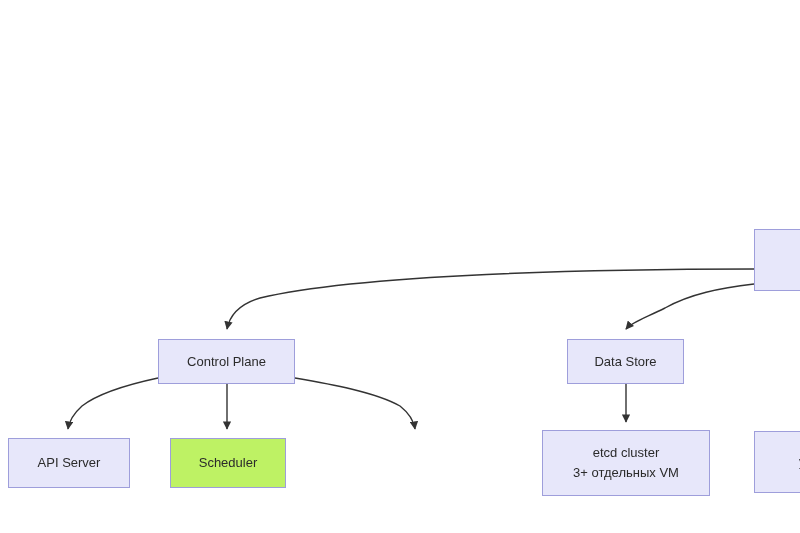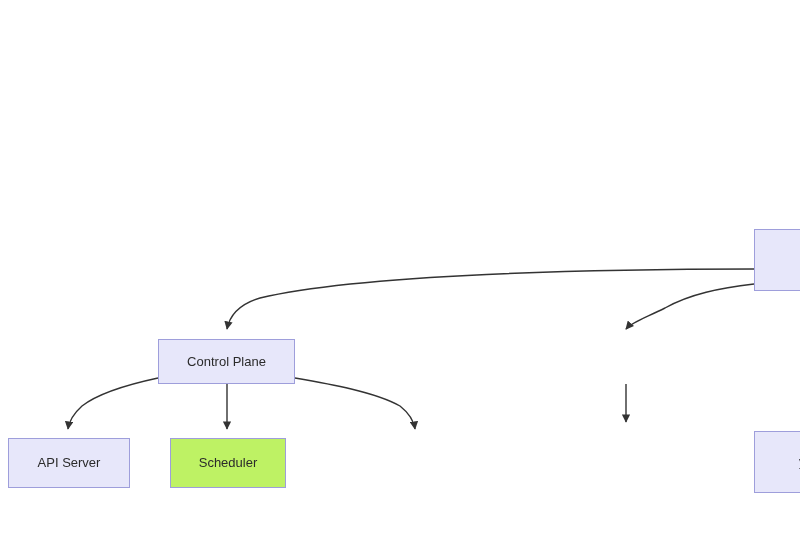--- a/index.html
+++ b/index.html
@@ -76,28 +76,35 @@
 
   <div class="node clipped" style="left: 754px; top: 203px; width: 120px; height: 62px; background: rgb(231, 231, 250); border-color: rgb(158, 158, 219); color: rgb(43, 43, 43);">
     <span class="line">К</span>
     <span class="line">Раз</span>
   </div>
 
   <div class="node" style="left: 158px; top: 313px; width: 137px; height: 45px; background: rgb(231, 231, 250); border-color: rgb(158, 158, 219); color: rgb(43, 43, 43);">
     <span class="line">Control Plane</span>
   </div>
 
+  <div class="node" style="left: 567px; top: 313px; width: 117px; height: 45px; background: rgb(231, 231, 250); border-color: rgb(158, 158, 219); color: rgb(43, 43, 43);">
+    <span class="line">Data Store</span>
+  </div>
 
   <div class="node" style="left: 8px; top: 412px; width: 122px; height: 50px; background: rgb(231, 231, 250); border-color: rgb(158, 158, 219); color: rgb(43, 43, 43);">
     <span class="line">API Server</span>
   </div>
 
   <div class="node" style="left: 170px; top: 412px; width: 116px; height: 50px; background: #bef264; border-color: rgb(158, 158, 219); color: rgb(43, 43, 43);">
     <span class="line">Scheduler</span>
   </div>
 
 
+  <div class="node" style="left: 542px; top: 404px; width: 168px; height: 66px; background: rgb(231, 231, 250); border-color: rgb(158, 158, 219); color: rgb(43, 43, 43);">
+    <span class="line">etcd cluster</span>
+    <span class="line">3+ отдельных VM</span>
+  </div>
 
   <div class="node clipped" style="left: 754px; top: 405px; width: 120px; height: 62px; background: rgb(231, 231, 250); border-color: rgb(158, 158, 219); color: rgb(43, 43, 43);">
     <span class="line">уста</span>
   </div>
 
 </div>
 
 </body></html>

